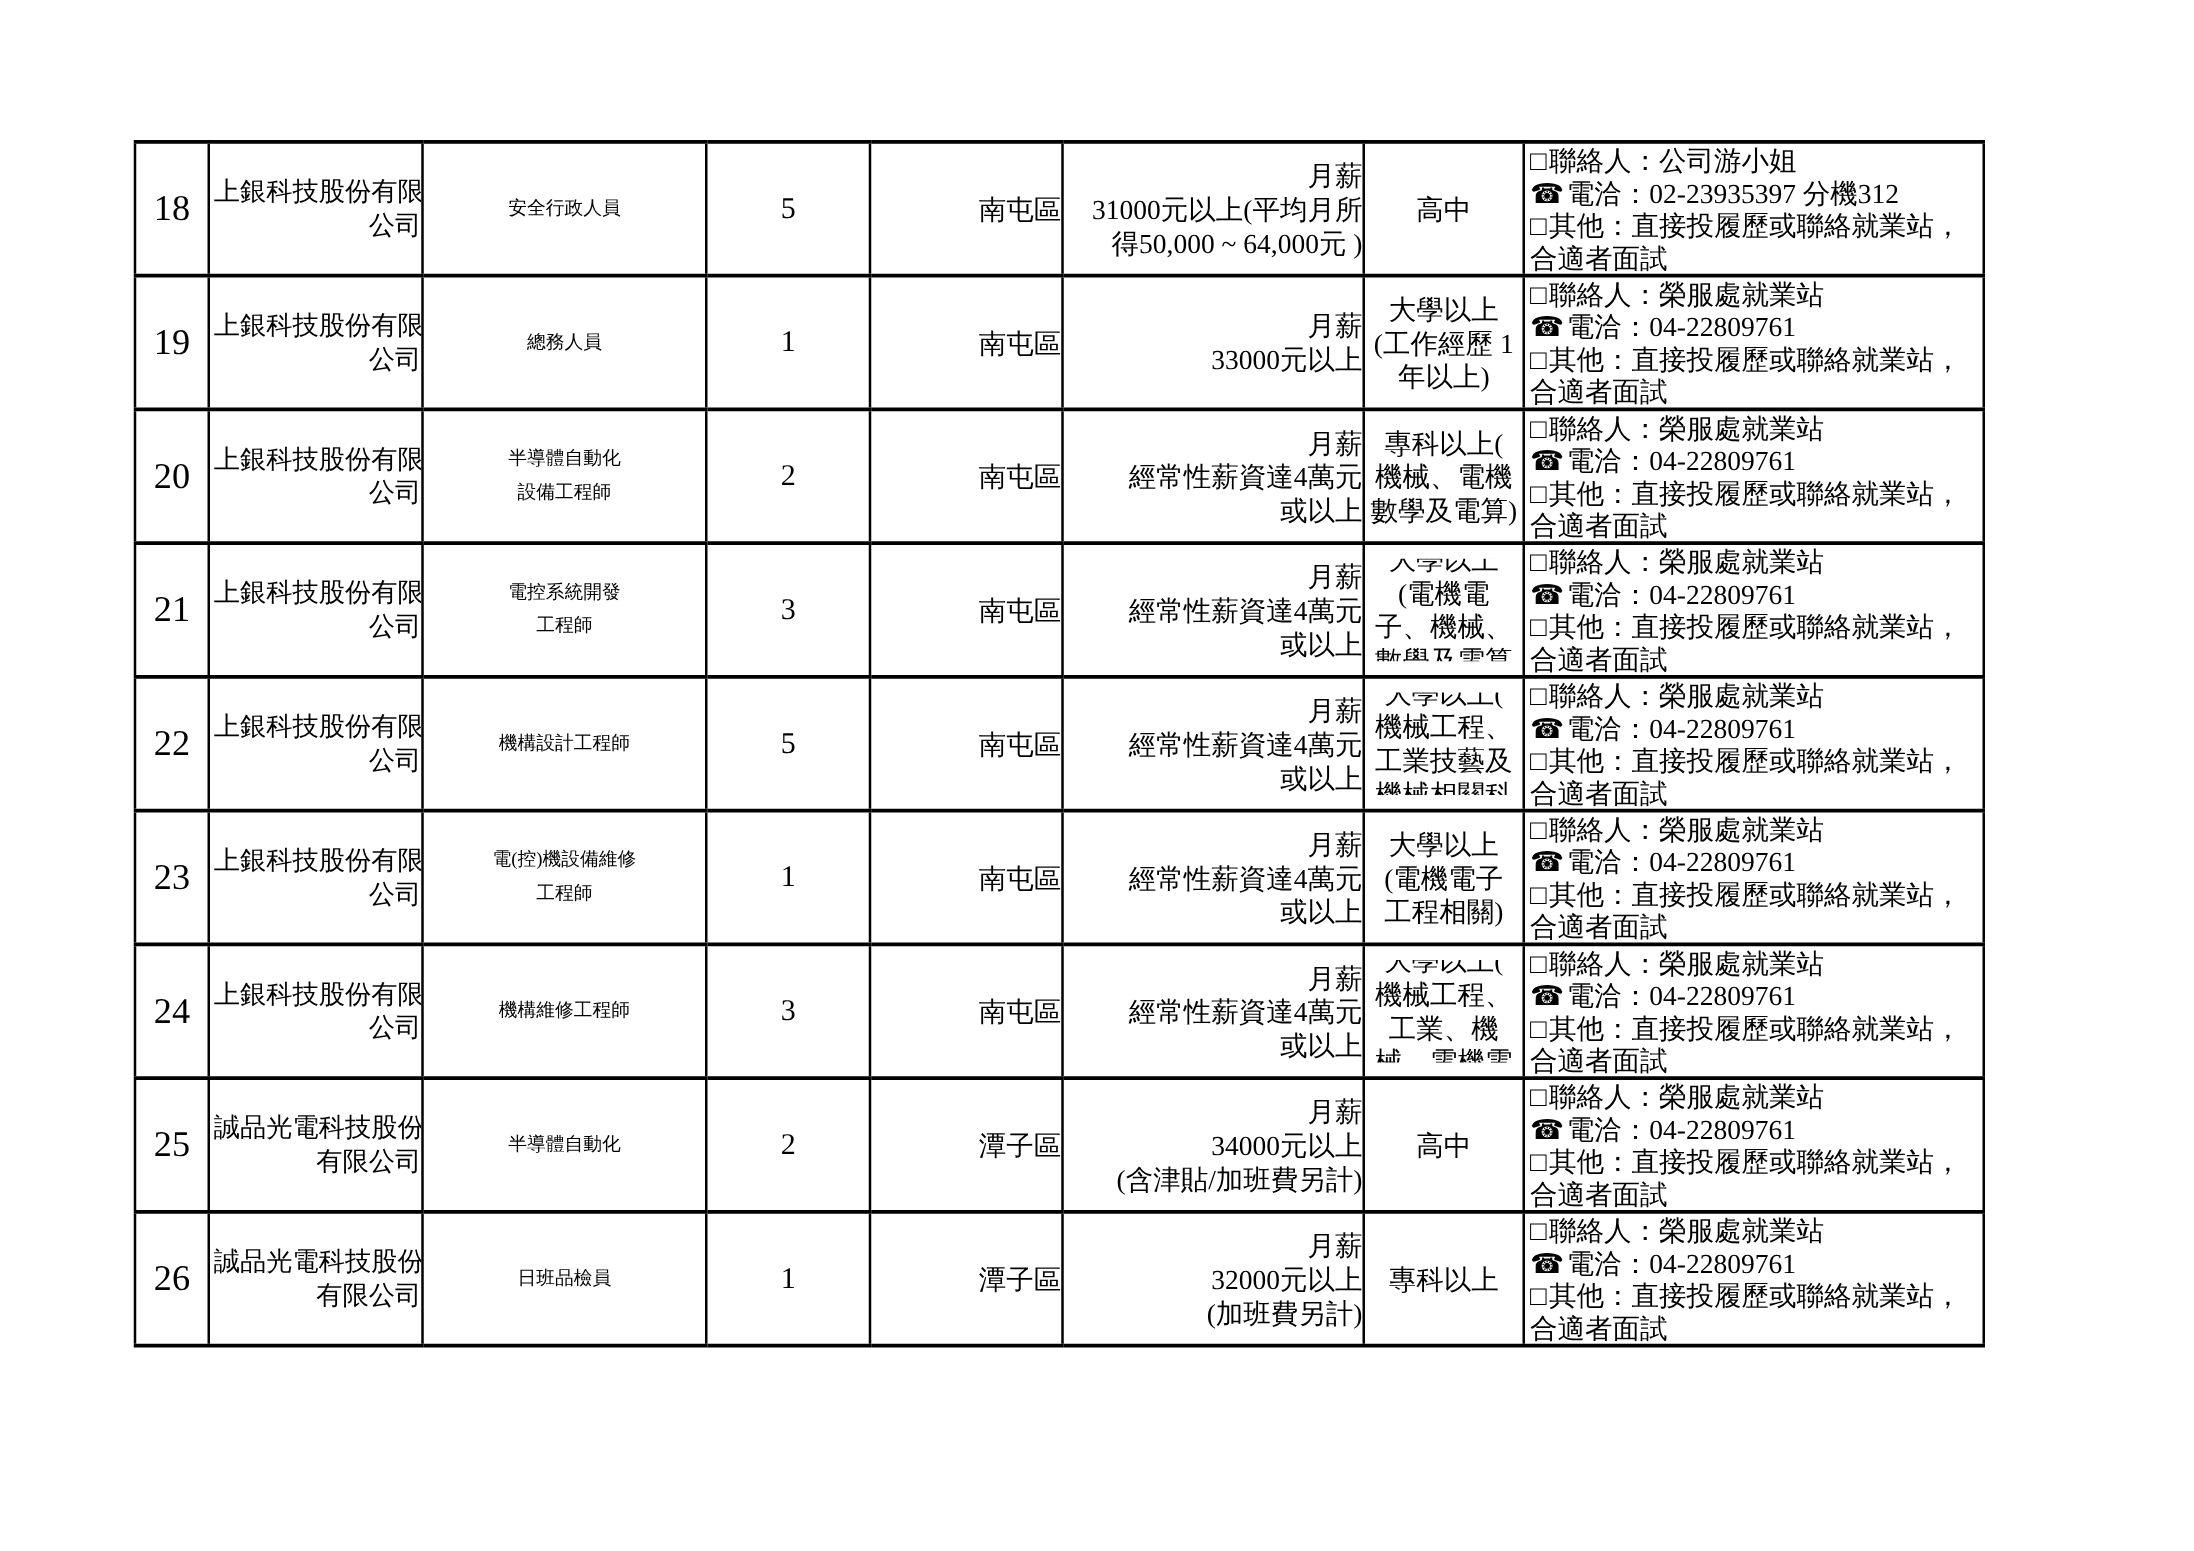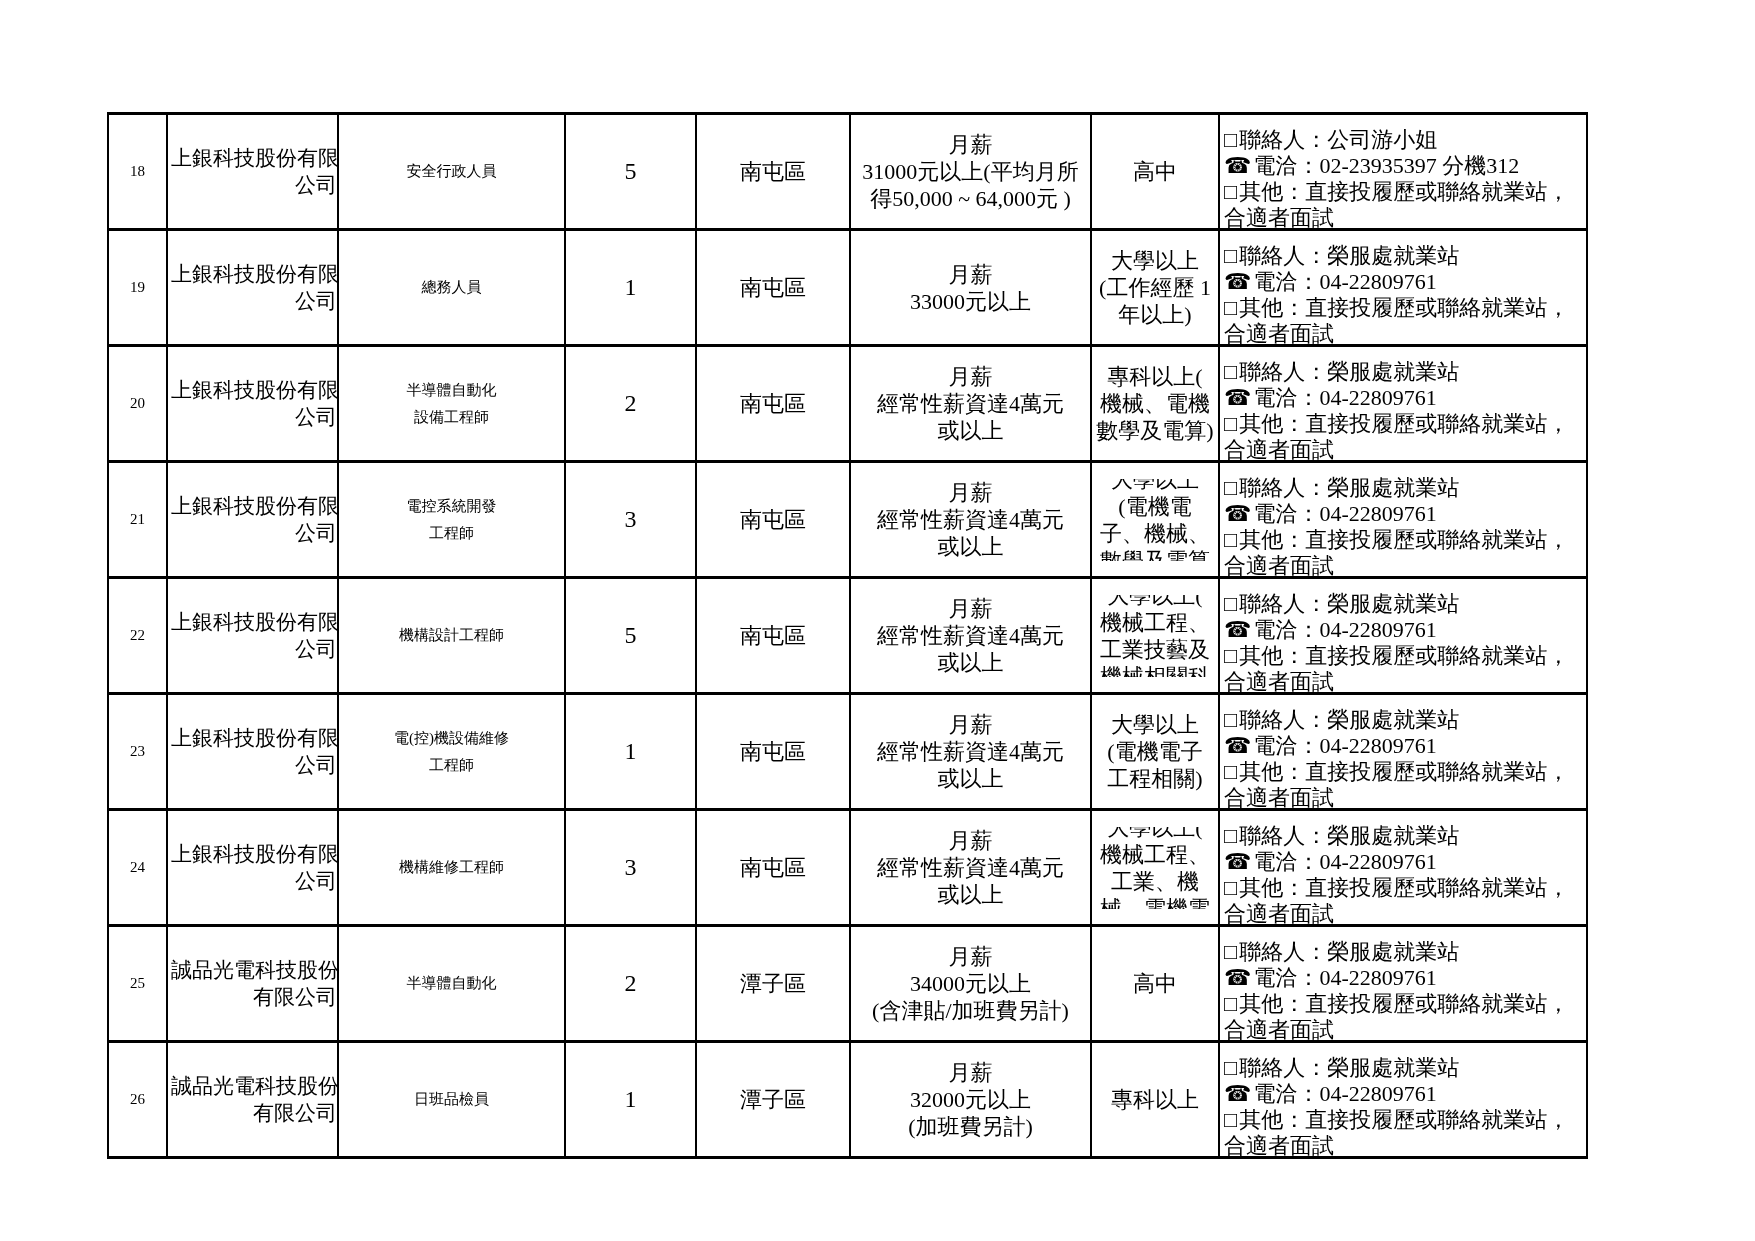--- a/index.html
+++ b/index.html
@@ -15,34 +15,34 @@
     width:1479px;
   }
   td {
     border:2px solid #000000;
     border-top-width:3px; border-bottom-width:3px;
     padding:0; vertical-align:middle; overflow:hidden;
   }
   tr { height:107px; }
   .cellbox { font-size:22px; line-height:27px; }
   .line { white-space:nowrap; }
-  .center { text-align:center; }
-  .numbox { text-align:center; font-size:15px; }
+  .center { text-align:right; }
+  .numbox { text-align:center; font-size:29px; }
   .countbox { text-align:center; font-size:24px; }
   .companybox { text-align:right; padding-left:3px; font-size:21px; }
   .titlebox { text-align:center; font-size:15px; }
   .edubox {
     height:82px; overflow:hidden;
     display:flex; flex-direction:column; justify-content:center;
     text-align:center;
   }
   td.contact-cell { vertical-align:top; }
   .contactbox {
     height:101px; overflow:hidden;
-    text-align:left; padding-left:4px; padding-top:12px;
+    text-align:left; padding-left:4px; padding-top:1px;
     font-size:22px; line-height:26px;
   }
   .contact-line { white-space:nowrap; }
   .glyph { display:inline-block; margin-right:2px; }
 </style>
 </head>
 <body>
 
 <div class="sheet">
   <table class="jobs">

